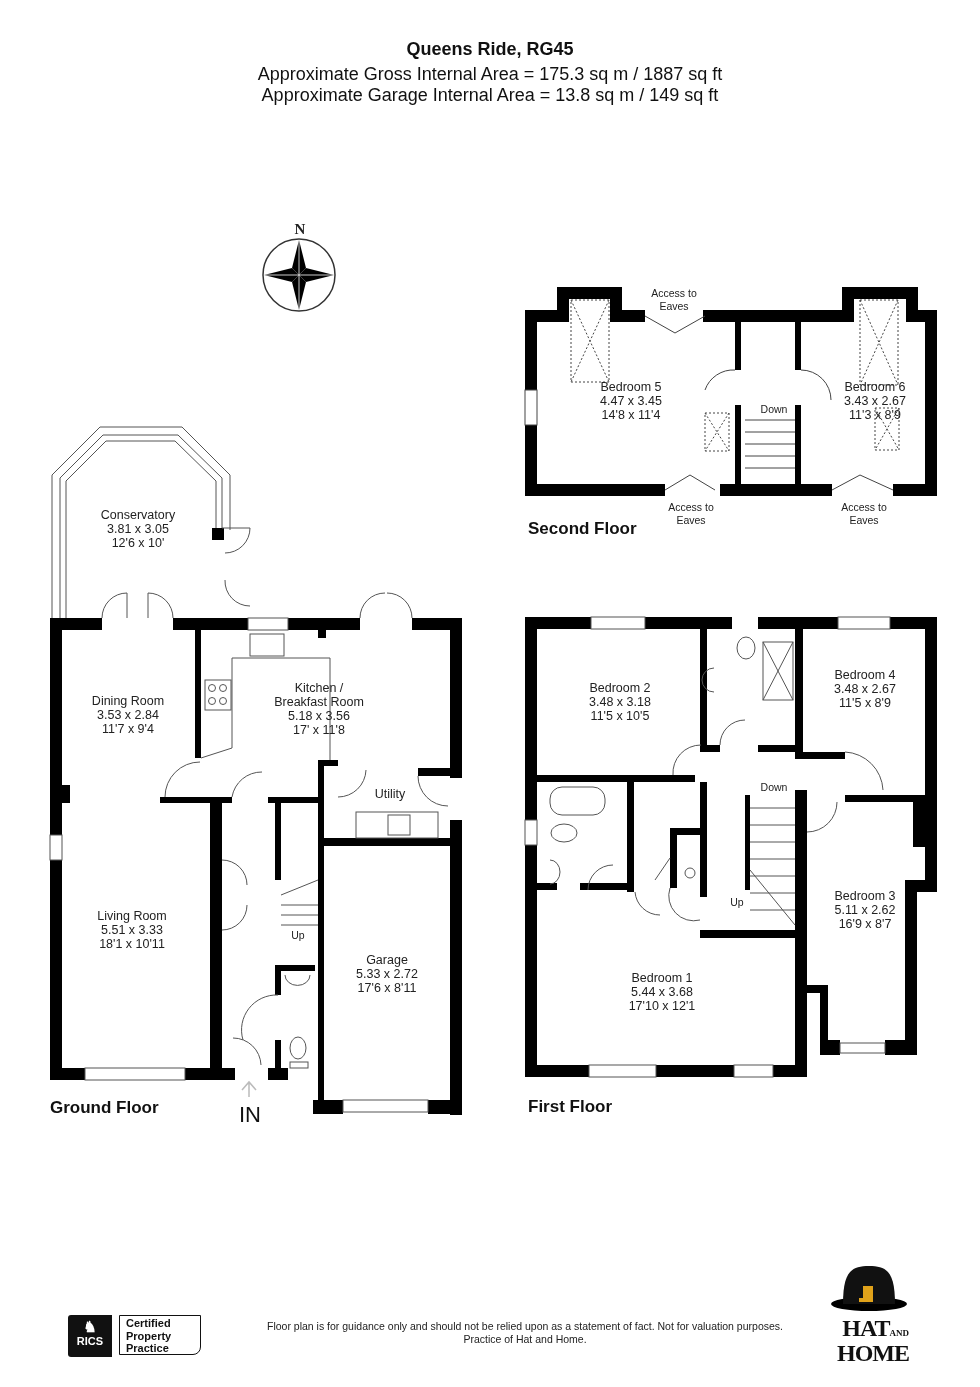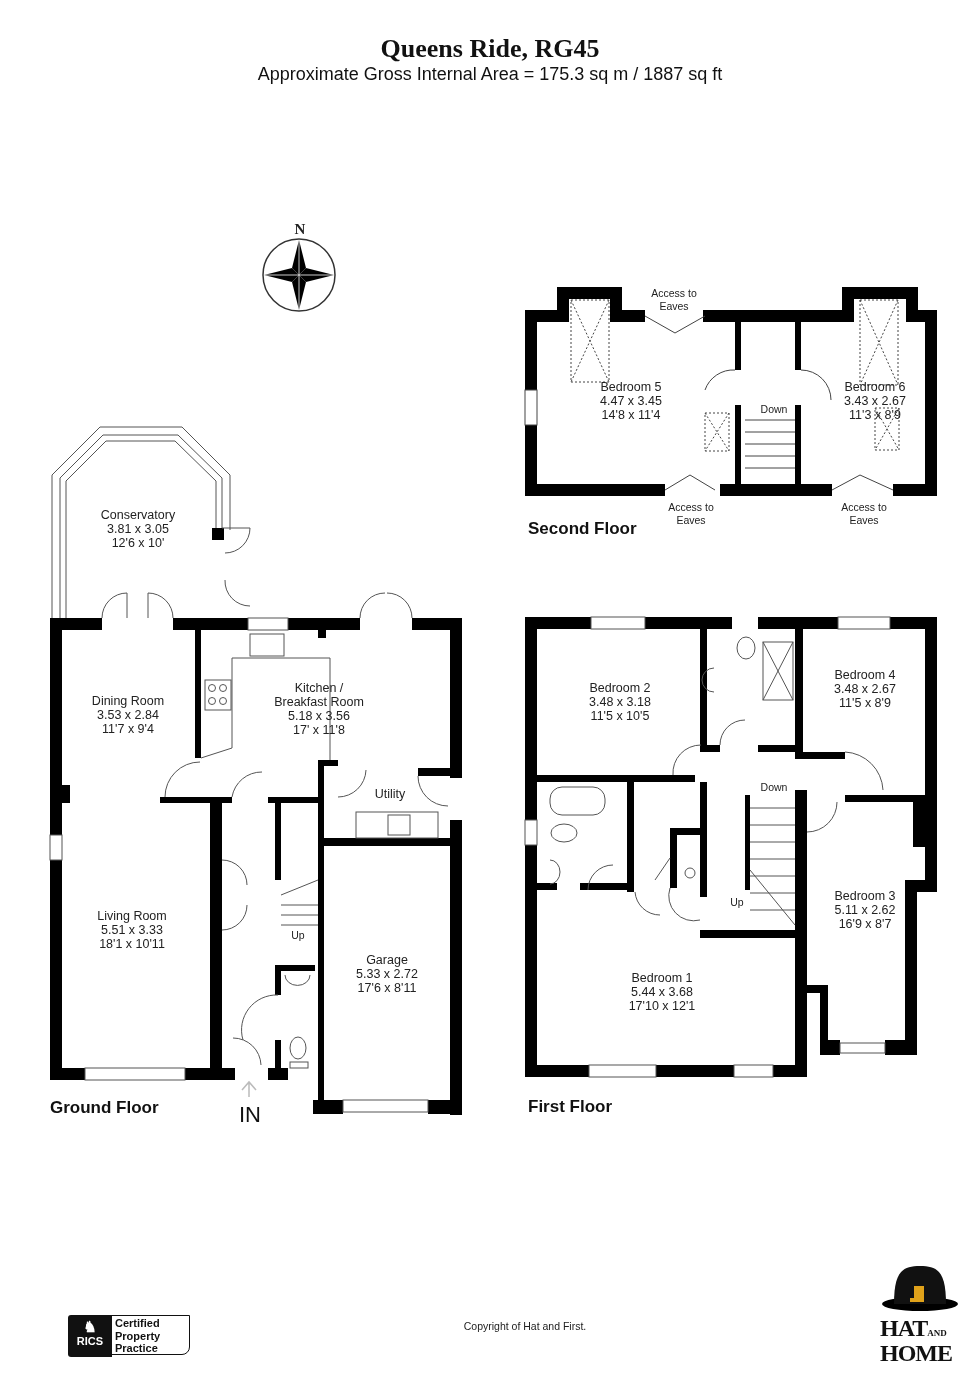--- a/index.html
+++ b/index.html
@@ -1,39 +1,40 @@
 <!DOCTYPE html>
 <html><head>
 <meta charset="utf-8">
 <style>
   html,body{margin:0;padding:0;background:#fff;}
   body{width:980px;height:1387px;position:relative;overflow:hidden;font-family:"Liberation Sans",sans-serif;color:#111;}
   .hdr{position:absolute;left:0;top:34px;width:980px;text-align:center;}
-  .hdr .title{font-size:26px;font-weight:bold;line-height:30px;font-family:Liberation Serif, serif;}
+  .hdr .title{font-size:18px;font-weight:bold;line-height:30px;}
   .hdr .line{font-size:18px;line-height:21px;}
   svg.plan{position:absolute;left:0;top:0;}
   .rl{font-family:"Liberation Sans",sans-serif;font-size:12.5px;fill:#222;text-anchor:middle;}
   .sm{font-family:"Liberation Sans",sans-serif;font-size:10.5px;fill:#222;text-anchor:middle;}
   .fl{font-family:"Liberation Sans",sans-serif;font-size:17px;font-weight:bold;fill:#111;}
   .in{font-family:"Liberation Sans",sans-serif;font-size:22px;fill:#111;text-anchor:middle;}
   .footer-text{position:absolute;left:210px;top:1320px;width:630px;text-align:center;font-size:10.5px;line-height:13px;color:#222;}
   .rics{position:absolute;left:68px;top:1315px;width:132px;height:42px;}
   .rics .blk{position:absolute;left:0;top:0;width:44px;height:42px;background:#111;color:#fff;font-weight:bold;font-size:11px;text-align:center;border-radius:3px 0 0 3px;}
   .rics .blk .lion{display:block;font-size:15px;margin-top:4px;line-height:16px;}
-  .rics .txt{position:absolute;left:40px;top:0;width:82px;height:40px;border:1px solid #111;border-radius:0 0 8px 0;font-size:11px;font-weight:bold;line-height:12.5px;padding:1px 0 0 6px;box-sizing:border-box;}
-  .logo{position:absolute;left:880px;top:1262px;width:96px;height:100px;text-align:left;}
+  .rics .txt{position:absolute;left:51px;top:0;width:82px;height:40px;border:1px solid #111;border-radius:0 0 8px 0;font-size:11px;font-weight:bold;line-height:12.5px;padding:1px 0 0 6px;box-sizing:border-box;}
+  .logo{position:absolute;left:813px;top:1262px;width:96px;height:100px;text-align:right;}
   .logo .word{font-family:"Liberation Serif",serif;font-weight:bold;font-size:24px;line-height:20px;letter-spacing:-1px;}
   .logo .word small{font-size:9px;letter-spacing:0;}
 </style>
 </head>
 <body>
 
 <div class="hdr">
   <div class="title">Queens Ride, RG45</div>
   <div class="line">Approximate Gross Internal Area = 175.3 sq m / 1887 sq ft</div>
+  <div class="line">Approximate Garage Internal Area = 13.8 sq m / 149 sq ft</div>
 </div>
 
 <svg class="plan" width="980" height="1387" viewBox="0 0 980 1387">
 
   <g>
     <text x="300" y="234" class="rl" style="font-family:'Liberation Serif',serif;font-size:15px;font-weight:bold">N</text>
     <circle cx="299" cy="275" r="36" fill="none" stroke="#333" stroke-width="1.5"></circle>
     <polygon points="299,240 306,268 299,275 292,268" fill="#000"></polygon>
     <polygon points="299,310 306,282 299,275 292,282" fill="#000"></polygon>
     <polygon points="264,275 292,268 299,275 292,282" fill="#000"></polygon>
@@ -321,21 +322,22 @@
     <span>RICS</span>
   </div>
   <div class="txt">
     <div>Certified</div>
     <div>Property</div>
     <div>Practice</div>
   </div>
 </div>
 
 <div class="footer-text">
-  <div>Copyright of Hat and First.</div>
+  <div>Floor plan is for guidance only and should not be relied upon as a statement of fact. Not for valuation purposes.</div>
+  <div>Practice of Hat and Home.</div>
 </div>
 
 <div class="logo">
   <svg width="80" height="52" viewBox="0 0 80 52">
     <ellipse cx="40" cy="42" rx="38" ry="7" fill="#000"></ellipse>
     <path d="M14,42 C14,10 22,4 40,4 C58,4 66,10 66,42 Z" fill="#111"></path>
     <rect x="34" y="24" width="10" height="16" fill="#e0a21a"></rect>
     <rect x="30" y="36" width="6" height="4" fill="#e0a21a"></rect>
   </svg>
   <div class="word">

